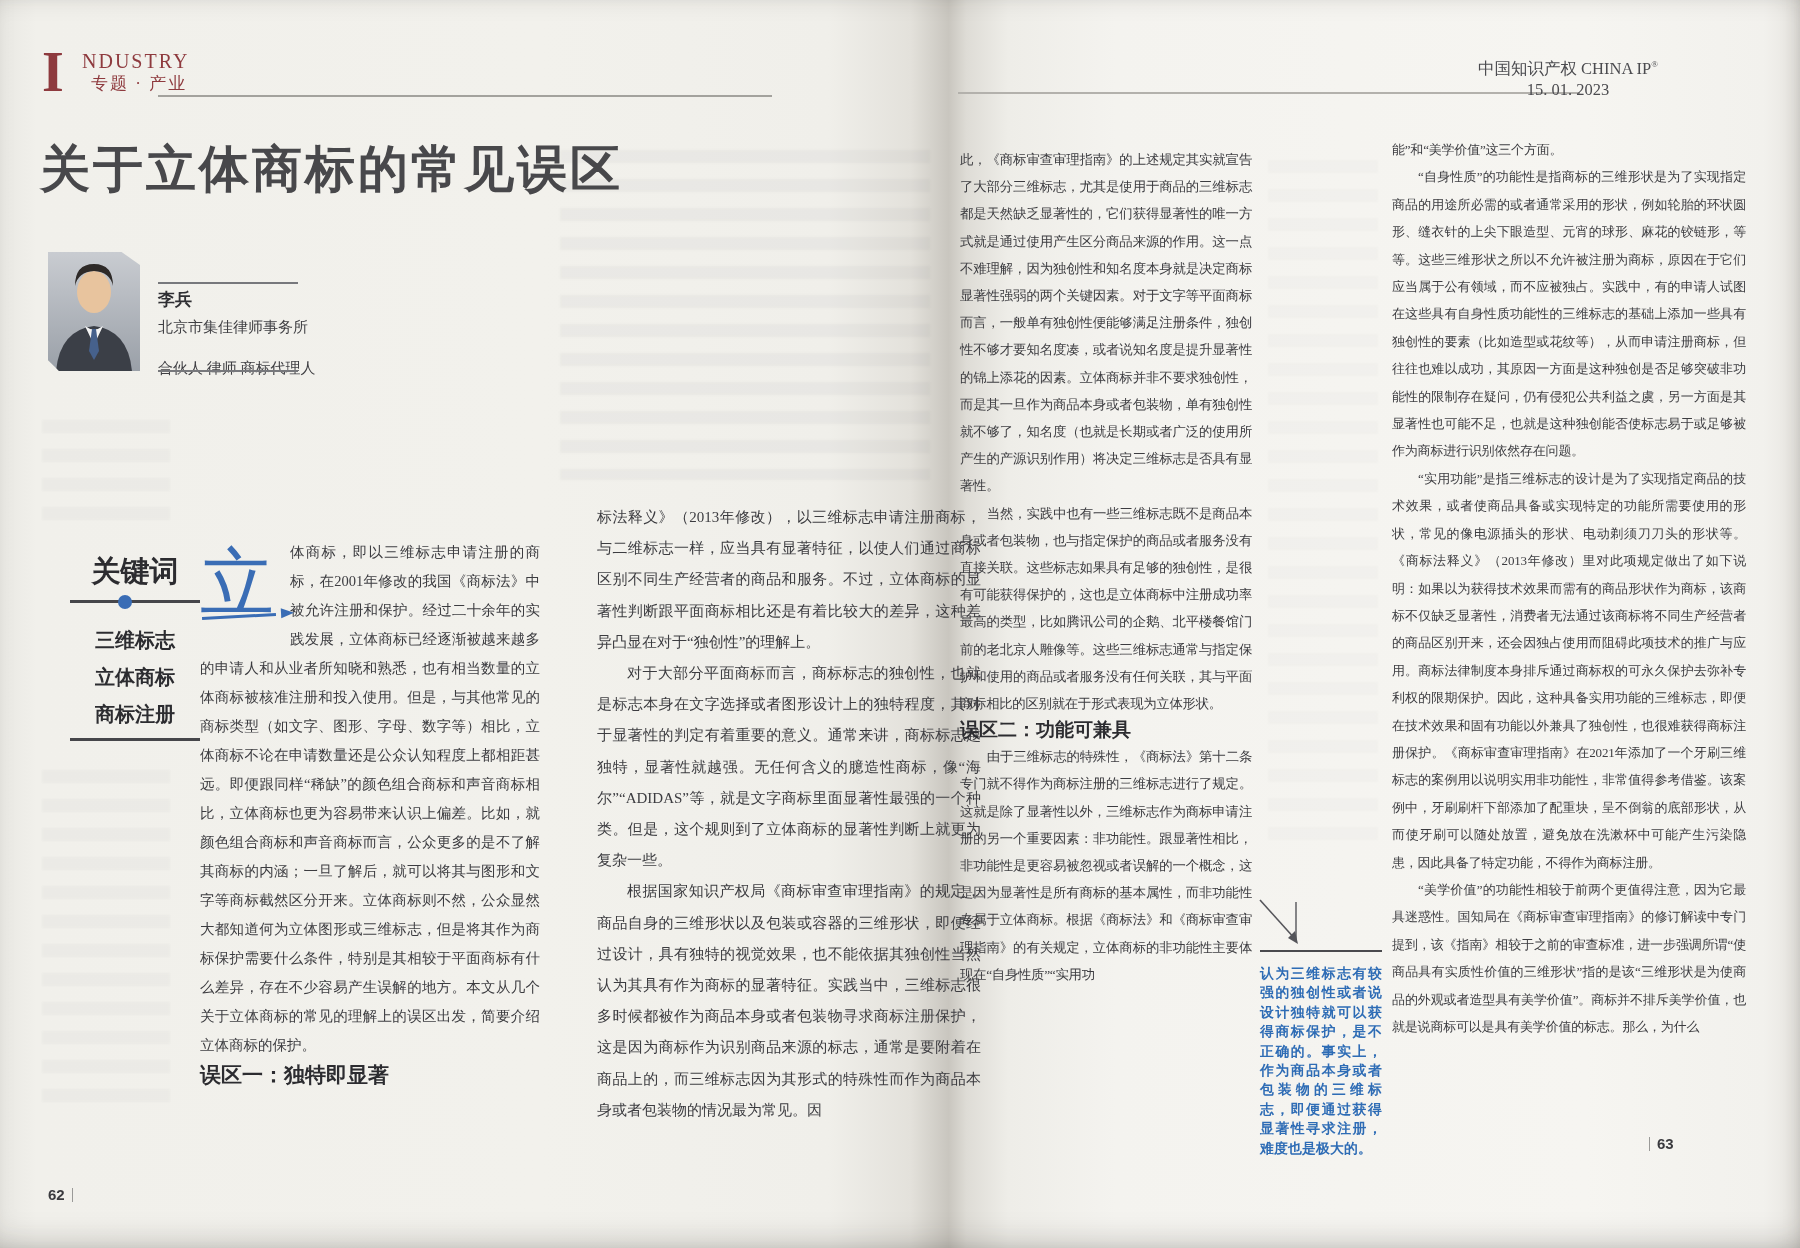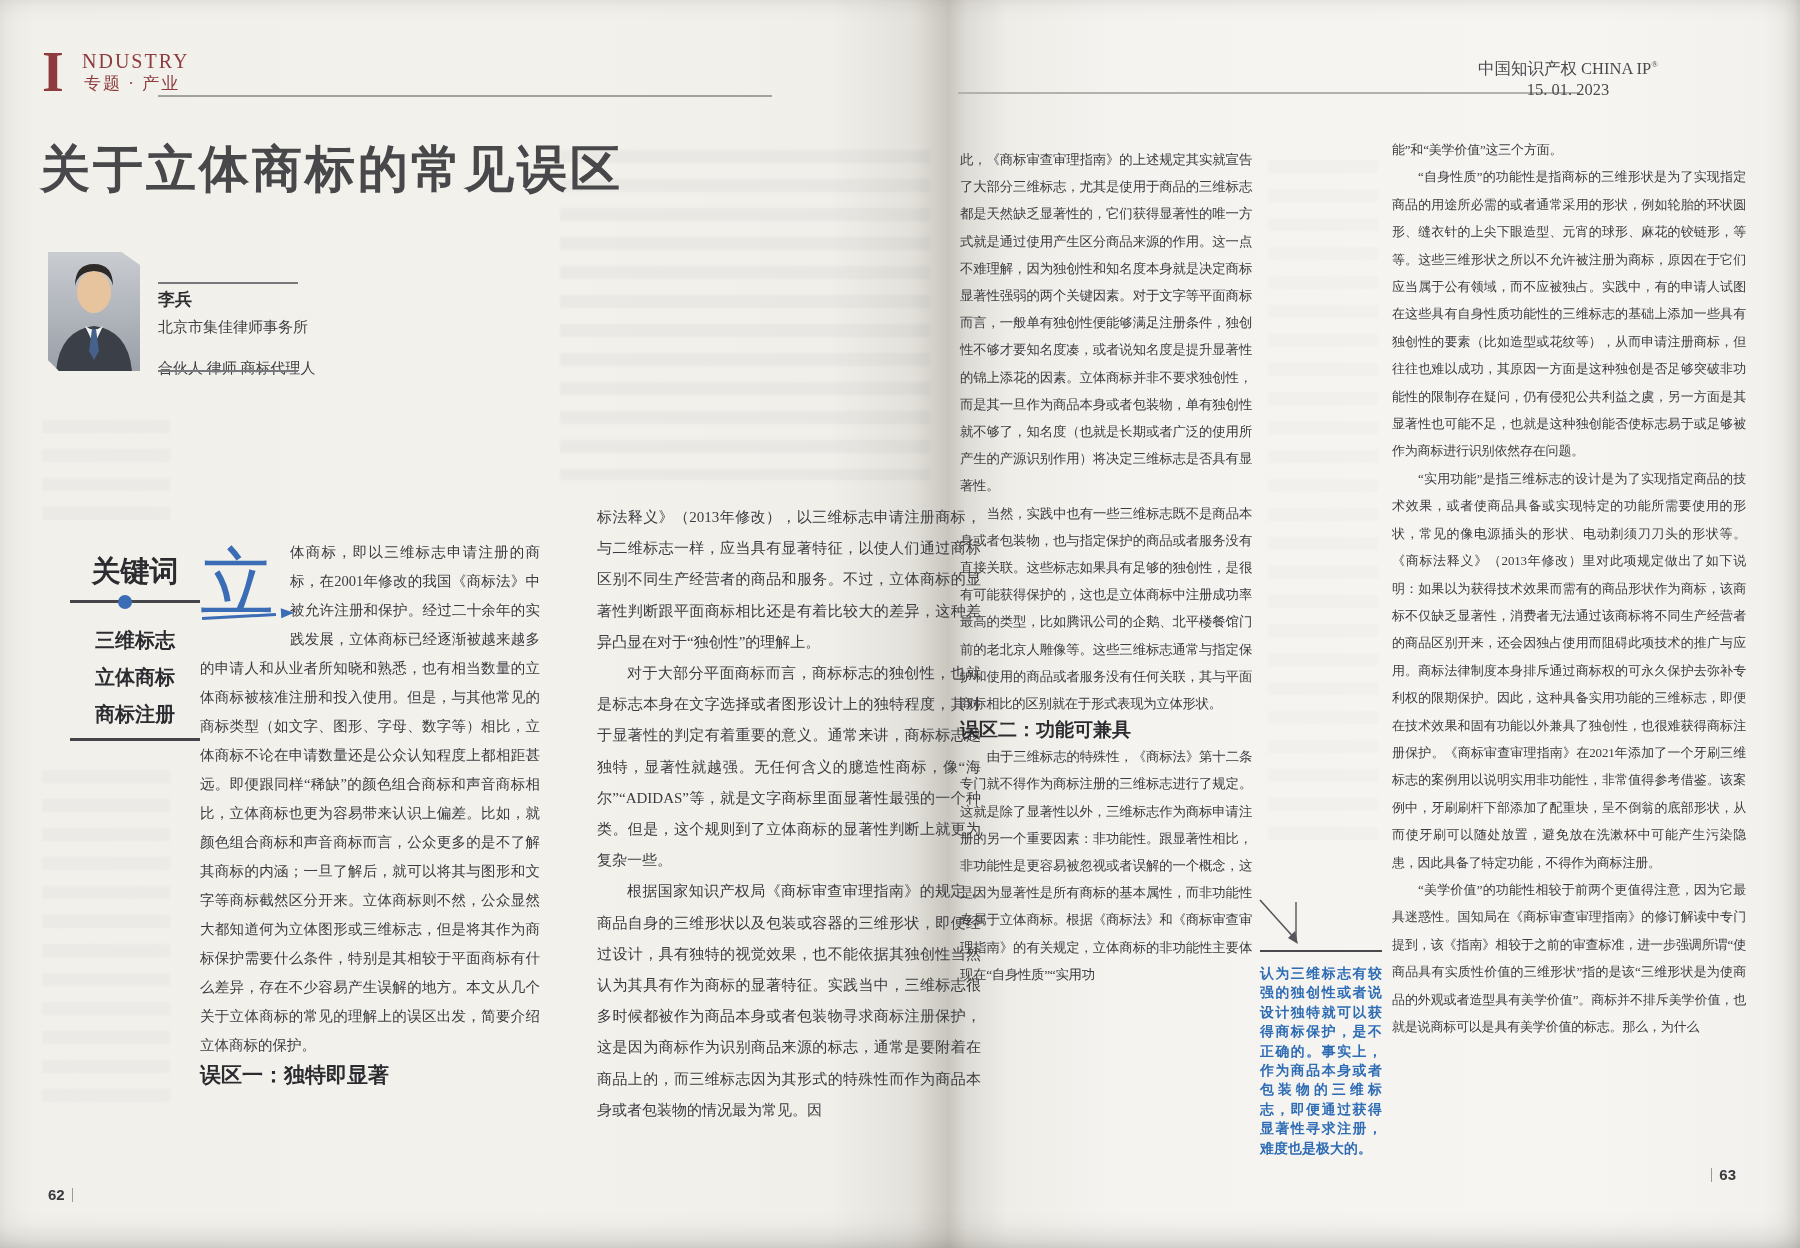--- a/index.html
+++ b/index.html
@@ -17,21 +17,21 @@
     box-shadow:inset 0 -22px 34px -24px rgba(40,35,30,.35),
                inset 0 18px 30px -26px rgba(40,35,30,.18),
                inset -14px 0 24px -18px rgba(40,35,30,.22);
   }
   .abs{position:absolute;}
   .nosel{white-space:nowrap;}
 
   
   .hdr-initial{left:42px;top:44px;font:bold 56px/56px "Liberation Serif",serif;color:#8e3a3e;}
   .hdr-word{left:82px;top:50px;font:20px/22px "Liberation Serif",serif;letter-spacing:2px;color:#8e3a3e;}
-  .hdr-sub{left:84px;top:74px;font:17px/20px "Liberation Serif",serif;letter-spacing:2px;color:#8e3a3e;}
+  .hdr-sub{left:91px;top:74px;font:17px/20px "Liberation Serif",serif;letter-spacing:2px;color:#8e3a3e;}
   .hdr-rule-left{left:158px;top:95px;width:614px;height:2px;background:#a3a29d;}
 
   
   .page-title{left:40px;top:140px;font:bold 50px/58px "Liberation Sans","DejaVu Sans",sans-serif;
     letter-spacing:3px;color:#48484b;}
   .photo{left:48px;top:252px;width:92px;height:119px;
     clip-path:polygon(0 0,80% 0,100% 11%,100% 100%,12% 100%,0 91%);}
   .author-rule{height:2px;background:#77787c;width:140px;}
   .author-name{left:158px;top:290px;font:bold 17px/20px "Liberation Sans","DejaVu Sans",sans-serif;color:#2f2f33;text-align:right;}
   .author-line{font:15px/22px "Liberation Serif",serif;color:#3f3f43;}
@@ -75,21 +75,21 @@
   
   .quote-rule{left:1260px;top:950px;width:122px;height:2px;background:#4a4a4e;}
   .pull-quote{left:1260px;top:964px;width:122px;text-align:justify;
     font:bold 13.8px/19.4px "Liberation Sans","DejaVu Sans",sans-serif;
     color:#2e6cb5;letter-spacing:.2px;}
   .arrow-box{left:1258px;top:898px;}
 
   
   .folio{font:bold 15px/18px "Liberation Sans","DejaVu Sans",sans-serif;color:#3a3a3e;}
   .folio-l{left:48px;top:1186px;}
-  .folio-r{left:1642px;top:1166px;width:94px;text-align:right;}
+  .folio-r{left:1642px;top:1135px;width:94px;}
   .pbar{display:inline-block;width:1px;height:14px;background:#9a9a98;margin:0 7px;vertical-align:-2px;}
 
   
   .ghost{position:absolute;filter:blur(1.2px);pointer-events:none;
     background:repeating-linear-gradient(180deg,
       rgba(100,105,118,.05) 0 13px, rgba(0,0,0,0) 13px 29px);}
 </style>
 </head>
 <body>
 

